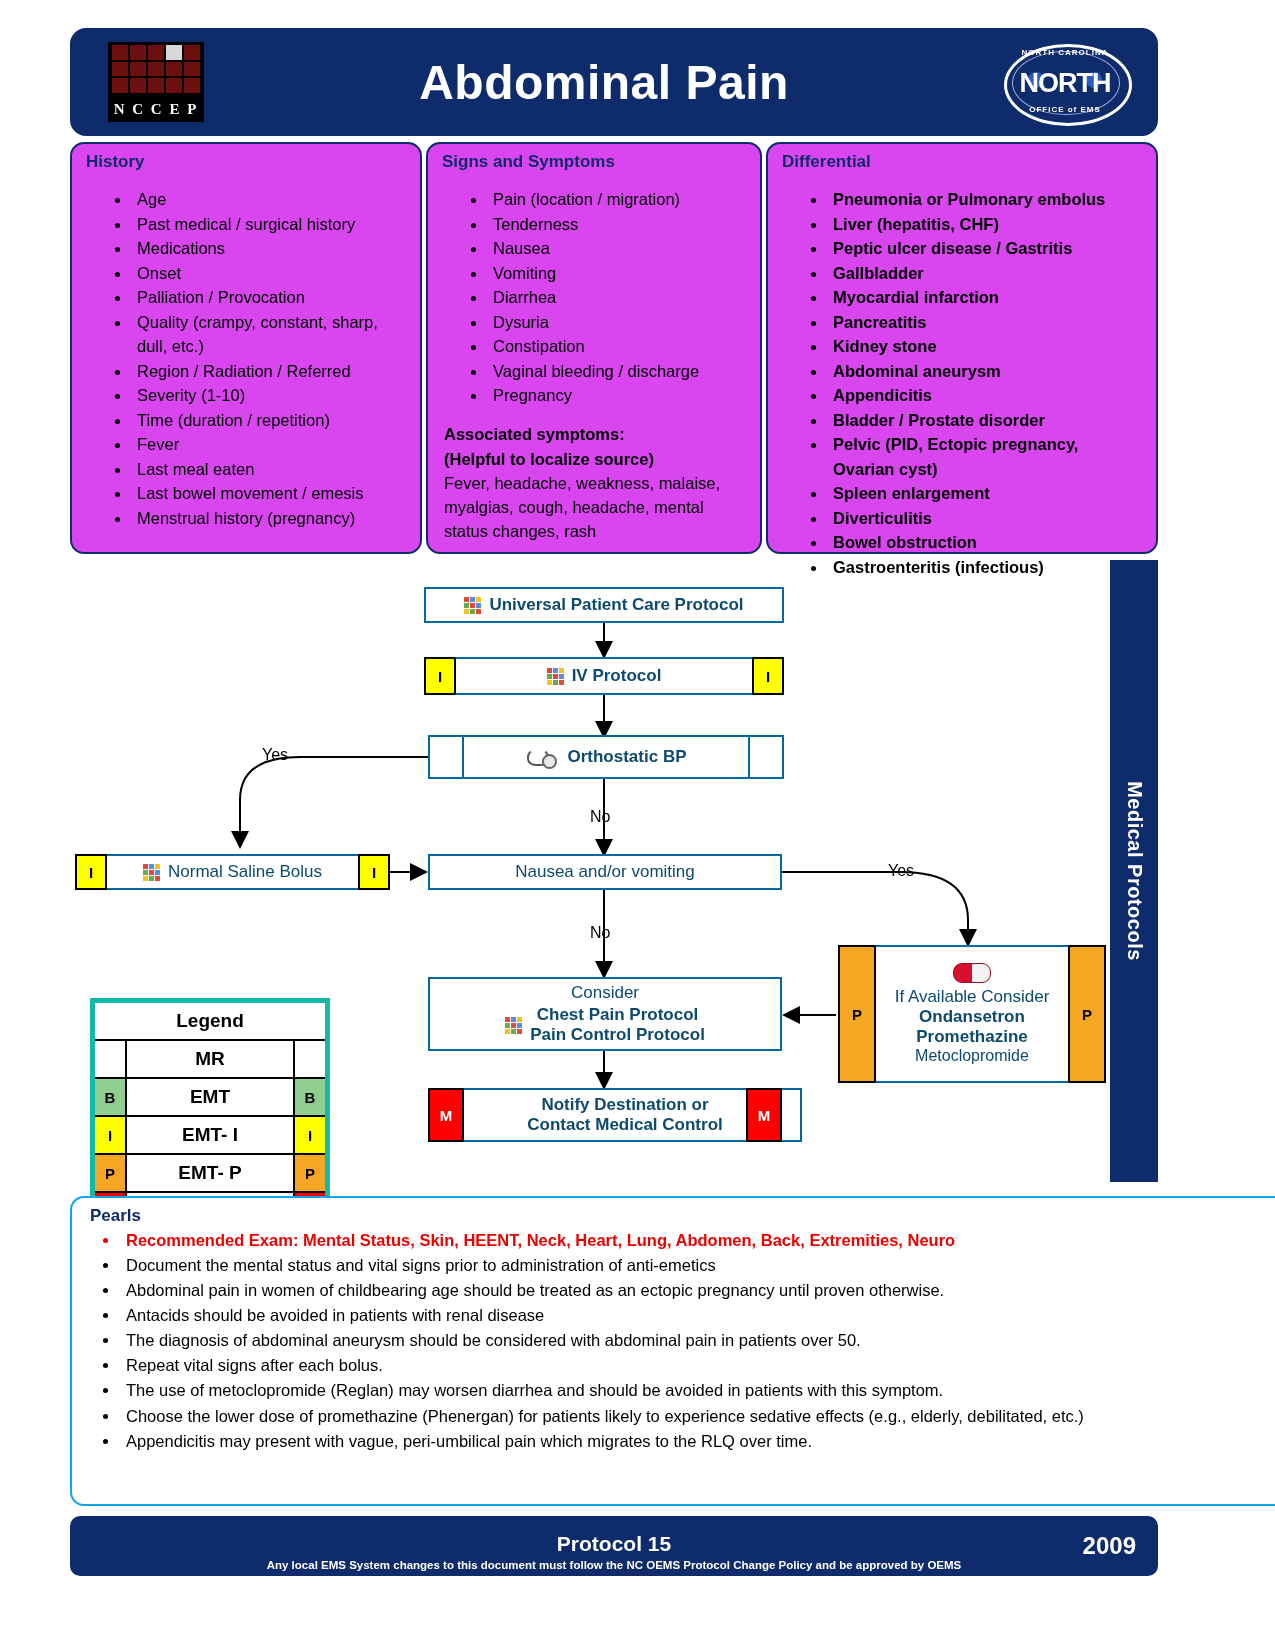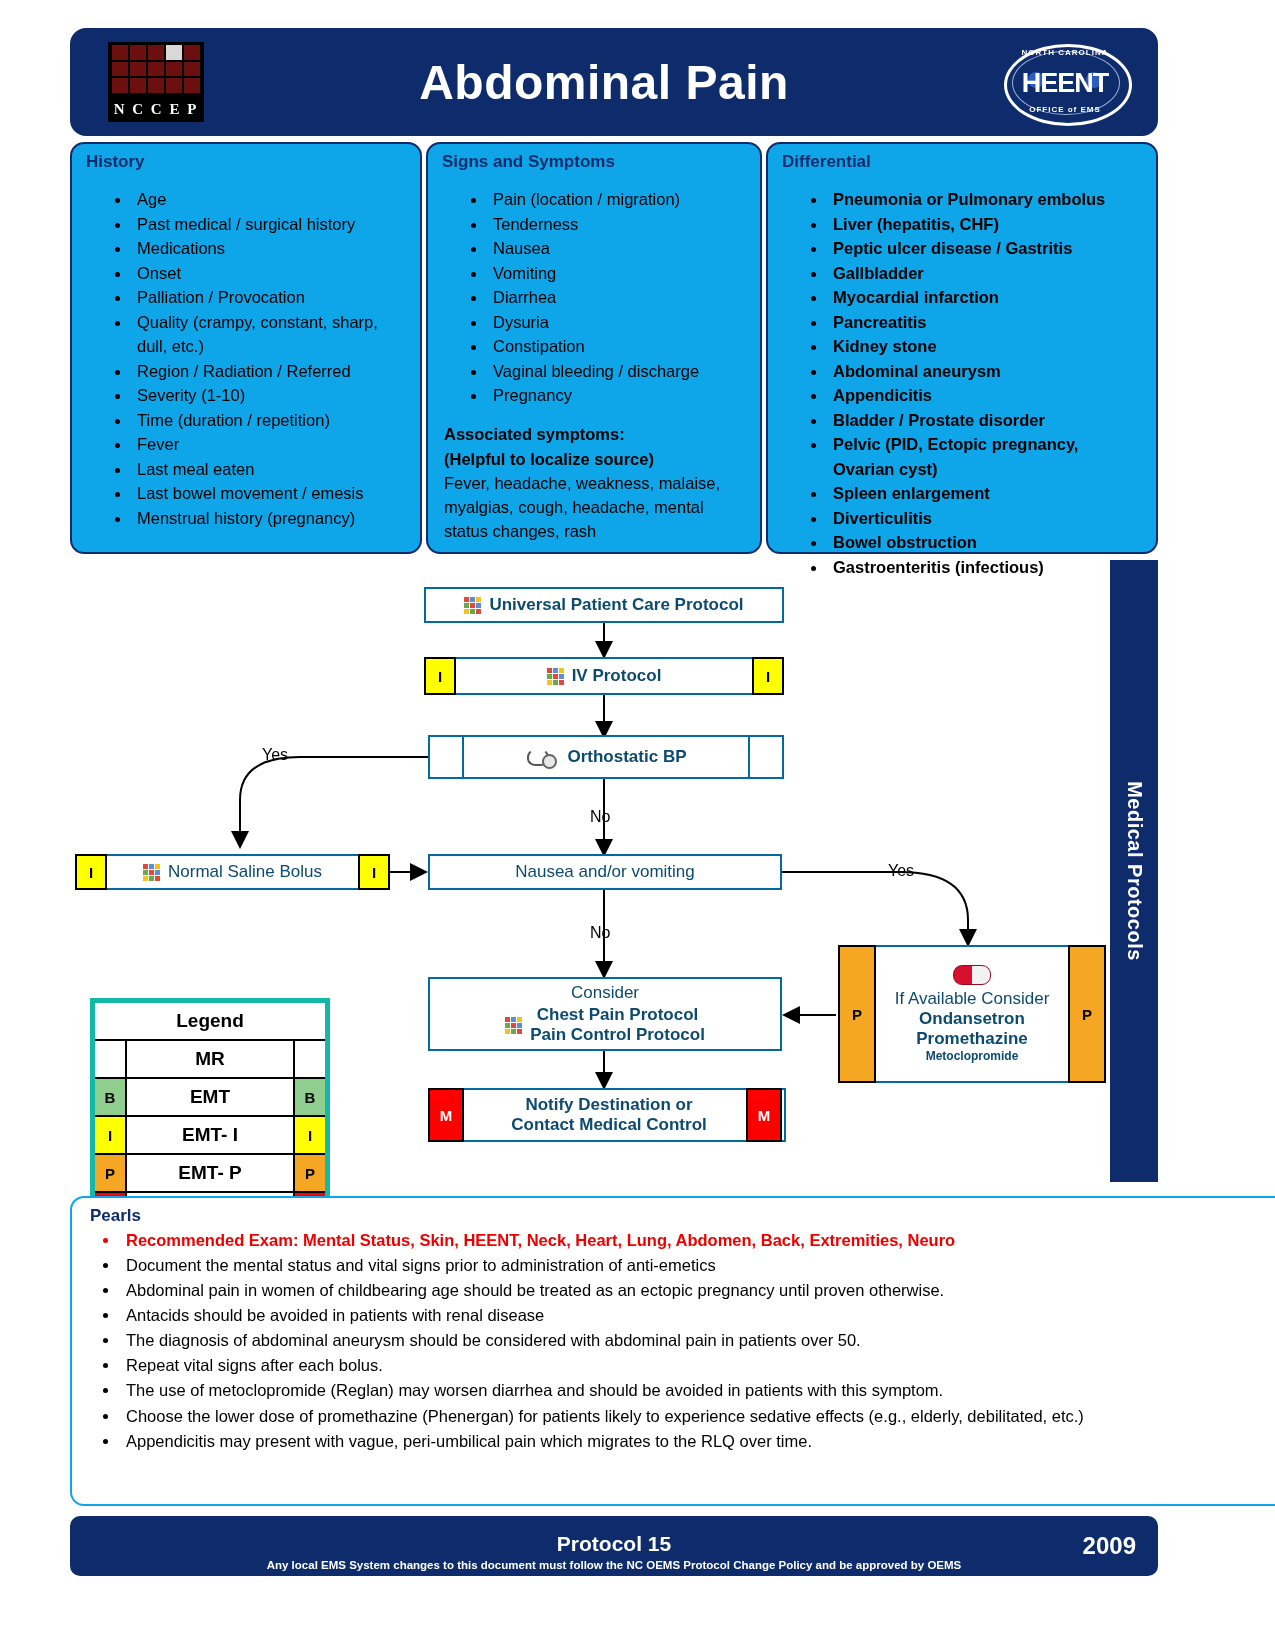--- a/index.html
+++ b/index.html
@@ -138,21 +138,21 @@
     border-radius: 50%;
     background: #2a5cc8;
   }
 
   
   .topbox {
     position: absolute;
     border: 2px solid #0e2b6b;
     border-radius: 14px;
     box-sizing: border-box;
-    background: #0ea5e9;
+    background: #d946ef;
     padding: 8px 10px 6px 10px;
   }
   .topbox h3 {
     margin: 0 0 2px 4px;
     color: #0e2b6b;
     font-size: 17px;
     font-weight: bold;
   }
   .topbox ul {
     margin: 15px;
@@ -423,21 +423,21 @@
       </div>
       <div class="nccep-text">N C C E P</div>
     </div>
     <div class="header-title">Abdominal Pain</div>
     <div class="oems-logo">
       <div class="oems-ellipse"></div>
       <div class="oems-inner"></div>
       <div class="oems-top">NORTH CAROLINA</div>
       <div class="oems-star"></div>
       <div class="oems-star2"></div>
-      <div class="oems-text">HEENT</div>
+      <div class="oems-text">NORTH</div>
       <div class="oems-bot">OFFICE of EMS</div>
     </div>
   </div>
 
   <div class="topbox" id="box-history">
     <h3>History</h3>
     <ul>
       <li>Age</li>
       <li>Past medical / surgical history</li>
       <li>Medications</li>
@@ -615,30 +615,30 @@
         <div style="font-weight:bold; font-size:17px;">Pain Control Protocol</div>
       </div>
     </div>
   </div>
 
   <div class="node" style="left:838px; top:945px; width:268px; height:138px; flex-direction:column; justify-content:center;">
     <span class="pill"></span>
     <div style="font-size:17px; margin-top:4px;">If Available Consider</div>
     <div style="font-size:17px; font-weight:bold;">Ondansetron</div>
     <div style="font-size:17px; font-weight:bold;">Promethazine</div>
-    <div style="font-size:12px; font-weight:bold;">Metoclopromide</div>
+    <div style="font-size:16px; font-weight:normal;">Metoclopromide</div>
   </div>
   <div class="tag orange" style="left:838px; top:945px; width:38px; height:138px;">
     <span>P</span>
   </div>
   <div class="tag orange" style="left:1068px; top:945px; width:38px; height:138px;">
     <span>P</span>
   </div>
 
-  <div class="node bold" style="left:432px; top:1088px; width:354px; height:54px; flex-direction:column; justify-content:center;">
+  <div class="node bold" style="left:448px; top:1088px; width:354px; height:54px; flex-direction:column; justify-content:center;">
     <div>Notify Destination or</div>
     <div>Contact Medical Control</div>
   </div>
   <div class="tag red" style="left:428px; top:1088px; width:36px; height:54px;">
     <span>M</span>
   </div>
   <div class="tag red" style="left:746px; top:1088px; width:36px; height:54px;">
     <span>M</span>
   </div>
 

